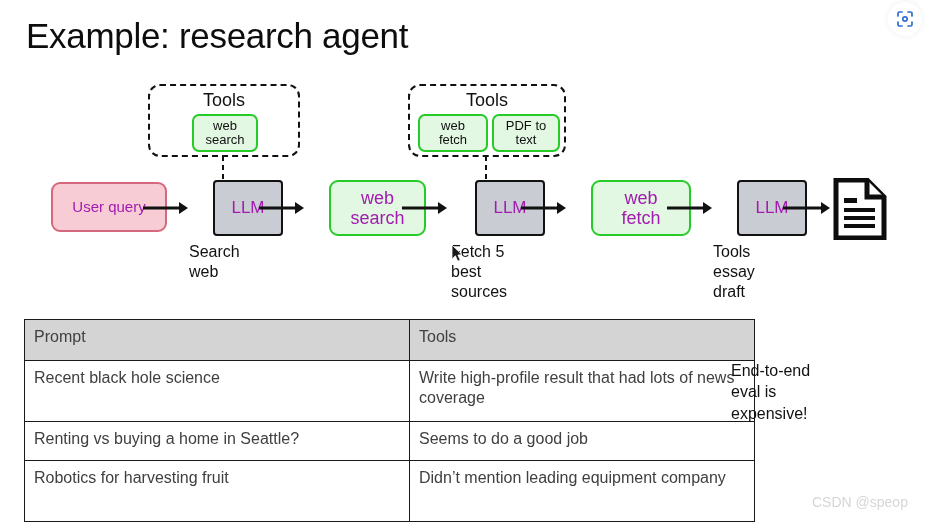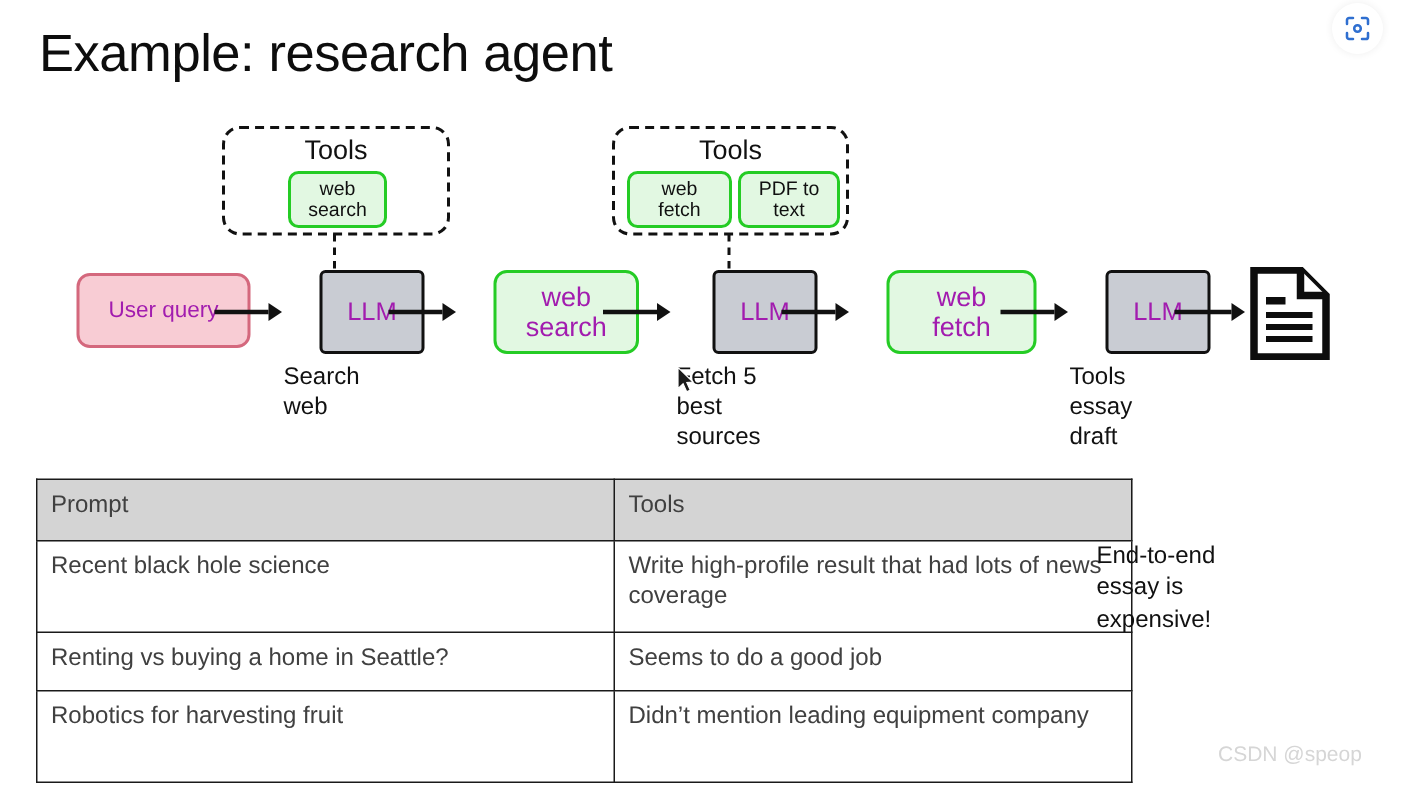--- a/index.html
+++ b/index.html
@@ -343,19 +343,19 @@
       </tr>
       <tr class="row-tall">
         <td>Robotics for harvesting fruit</td>
         <td>Didn’t mention leading equipment company</td>
       </tr>
     </tbody>
   </table>
 
   <div id="side-note">
     <div>End-to-end</div>
-    <div>essay is</div>
+    <div>eval is</div>
     <div>expensive!</div>
   </div>
 
   <div id="watermark">CSDN @speop</div>
 
 </div>
 
 </body></html>

